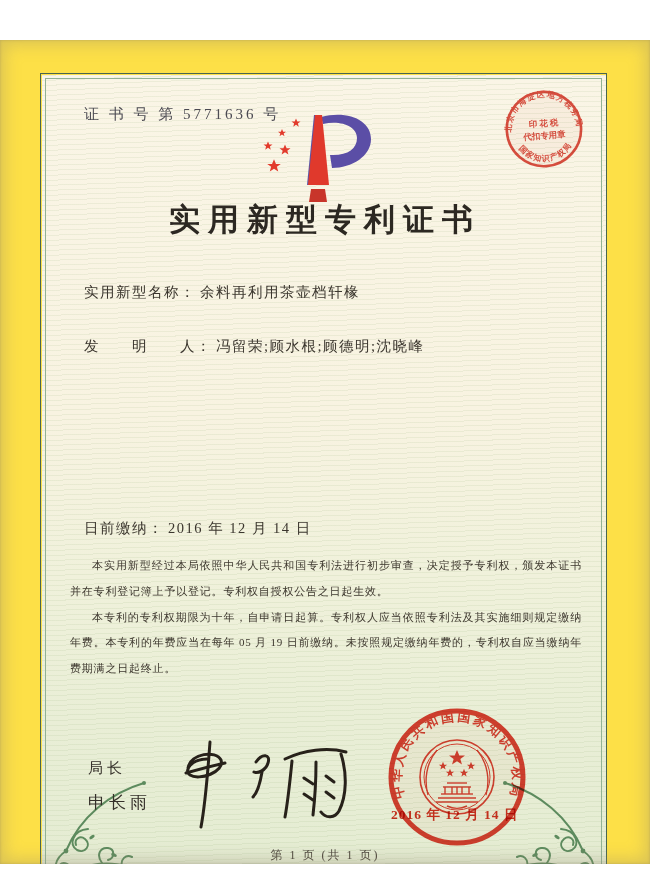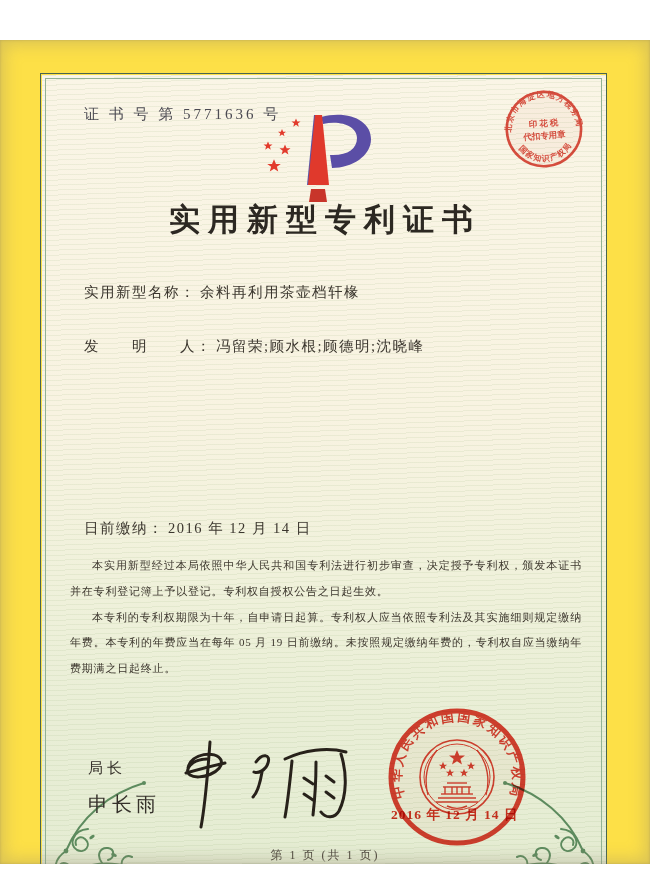--- a/index.html
+++ b/index.html
@@ -41,21 +41,21 @@
     white-space:nowrap;color:#3b362e;
   }
   .field .val{margin-left:4px;}
   .body-text{
     position:absolute;left:70px;top:513px;width:512px;
     font-size:11px;line-height:25.8px;letter-spacing:.8px;text-align:justify;color:#3d372e;
   }
   .body-text p{margin:0;text-indent:2em;}
   .director-title{position:absolute;left:88px;top:719px;font-size:15px;letter-spacing:4px;
     font-family:Liberation Serif, serif;color:#35302a;}
-  .director-name{position:absolute;left:88px;top:751px;font-size:20px;letter-spacing:4px;
+  .director-name{position:absolute;left:88px;top:751px;font-size:17px;letter-spacing:4px;
     font-family:"Liberation Sans","DejaVu Sans",sans-serif;color:#35302a;}
   .signature{position:absolute;left:158px;top:688px;width:215px;height:108px;}
   .flourish{position:absolute;width:108px;height:104px;}
   .flourish.left{left:44px;top:737px;}
   .flourish.right{left:497px;top:737px;transform:scaleX(-1);}
   .tax-seal{position:absolute;left:497px;top:43px;width:94px;height:94px;
     mix-blend-mode:multiply;opacity:.88;transform:rotate(-4deg);}
   .office-seal{position:absolute;left:383px;top:662px;width:150px;height:150px;
     mix-blend-mode:multiply;opacity:.95;}
   .seal-date{

